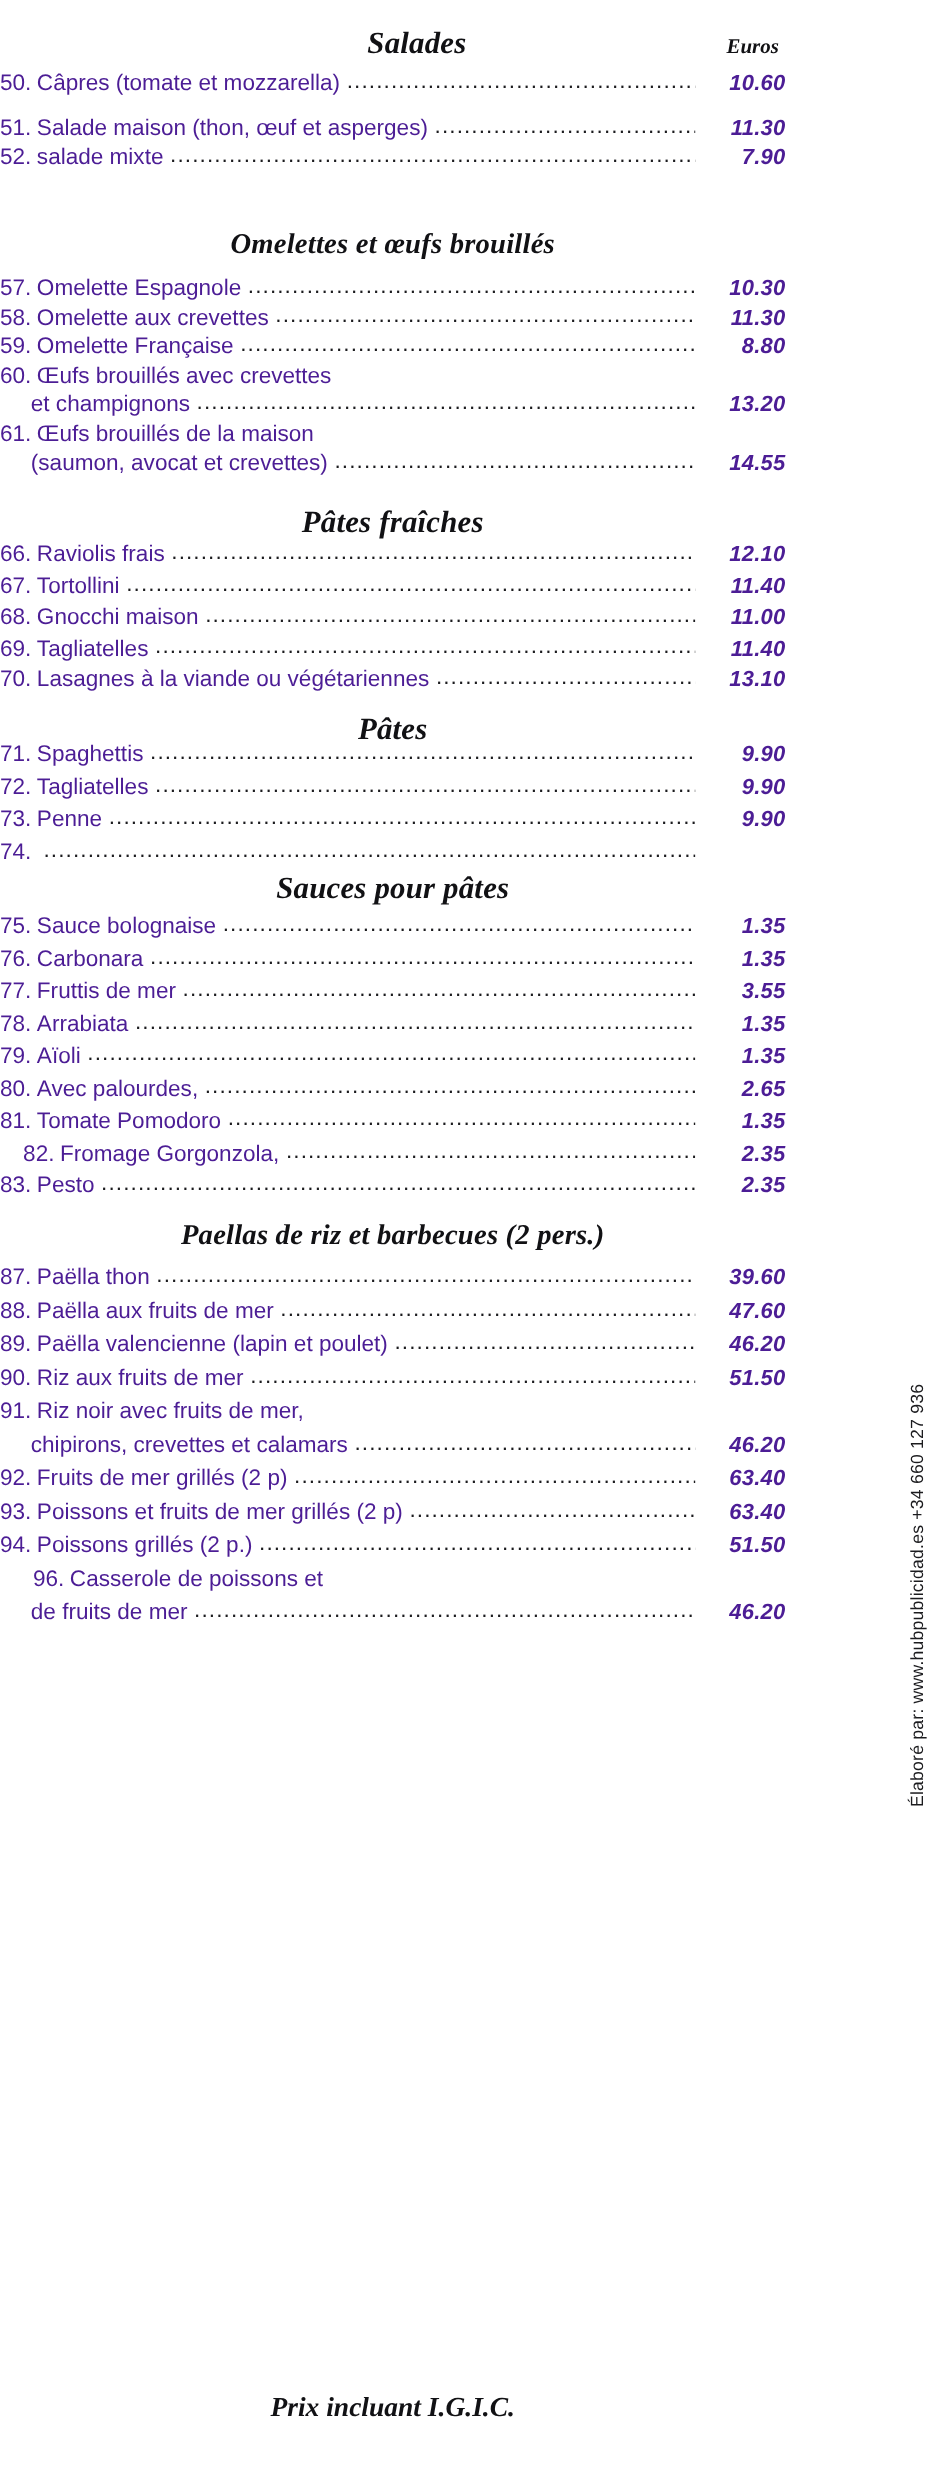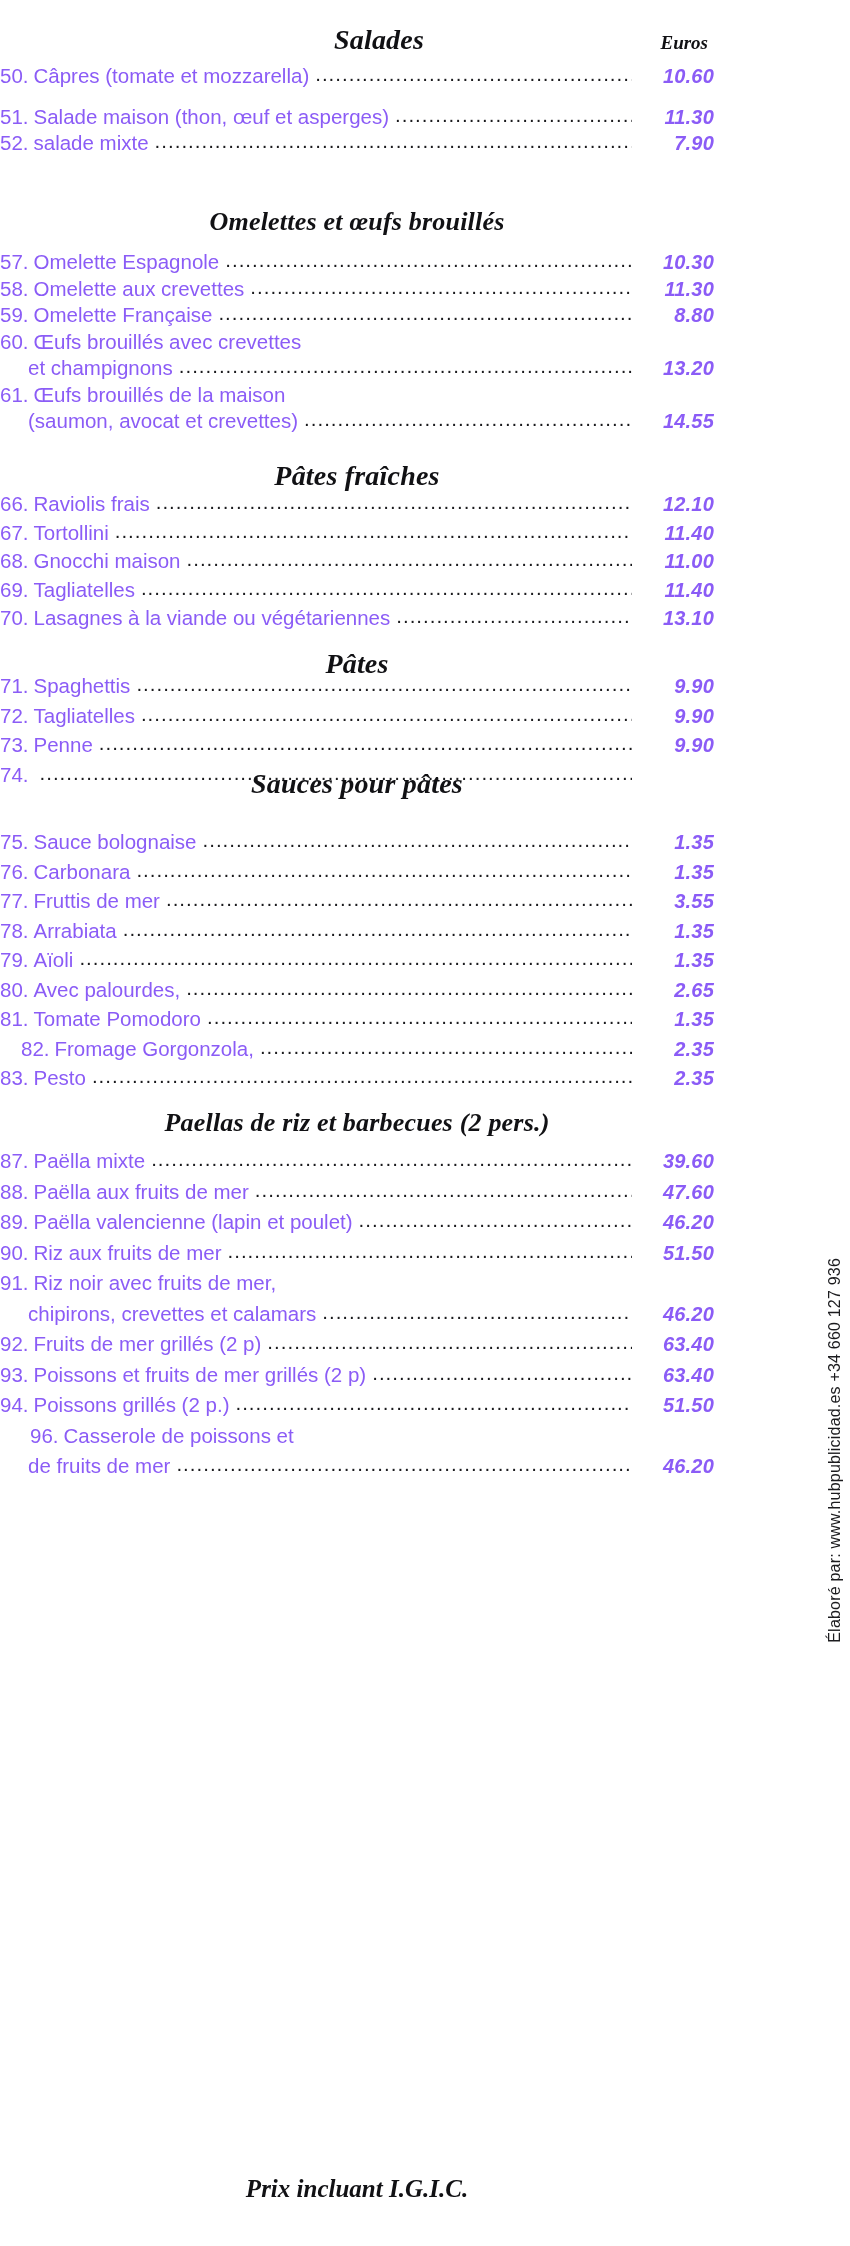--- a/index.html
+++ b/index.html
@@ -62,21 +62,21 @@
     font-size: 19px;
     color: #111114;
   }
 
   
   .item {
     display: flex;
     align-items: baseline;
     font-size: 20.5px;
     line-height: 1.0;
-    color: #8b5cf6;
+    color: #4c1d95;
     margin: 0;
     padding: 0;
     white-space: nowrap;
   }
   .item .num {
     flex: 0 0 auto;
     padding-right: 5px;
   }
   .item .label {
     flex: 0 0 auto;
@@ -286,21 +286,21 @@
       <span class="price">9.90</span>
     </div>
     <div class="item no-price" style="margin-top:9px;">
       <span class="num">74.</span>
       <span class="label"></span>
       <span class="leader"></span>
       <span class="price"></span>
     </div>
   </div>
 
-  <div class="menu-column blk" style="top:768px;">
+  <div class="menu-column blk" style="top:792px;">
     <div class="section-heading">Sauces pour pâtes</div>
   </div>
 
   <div class="menu-column blk" style="top:832px;">
     <div class="item">
       <span class="num">75.</span>
       <span class="label">Sauce bolognaise</span>
       <span class="leader"></span>
       <span class="price">1.35</span>
     </div>
@@ -354,21 +354,21 @@
     </div>
   </div>
 
   <div class="menu-column blk" style="top:1108px;">
     <div class="section-heading small">Paellas de riz et barbecues (2 pers.)</div>
   </div>
 
   <div class="menu-column blk" style="top:1151px;">
     <div class="item">
       <span class="num">87.</span>
-      <span class="label">Paëlla mixte</span>
+      <span class="label">Paëlla thon</span>
       <span class="leader"></span>
       <span class="price">39.60</span>
     </div>
     <div class="item" style="margin-top:10px;">
       <span class="num">88.</span>
       <span class="label">Paëlla aux fruits de mer</span>
       <span class="leader"></span>
       <span class="price">47.60</span>
     </div>
     <div class="item" style="margin-top:10px;">

